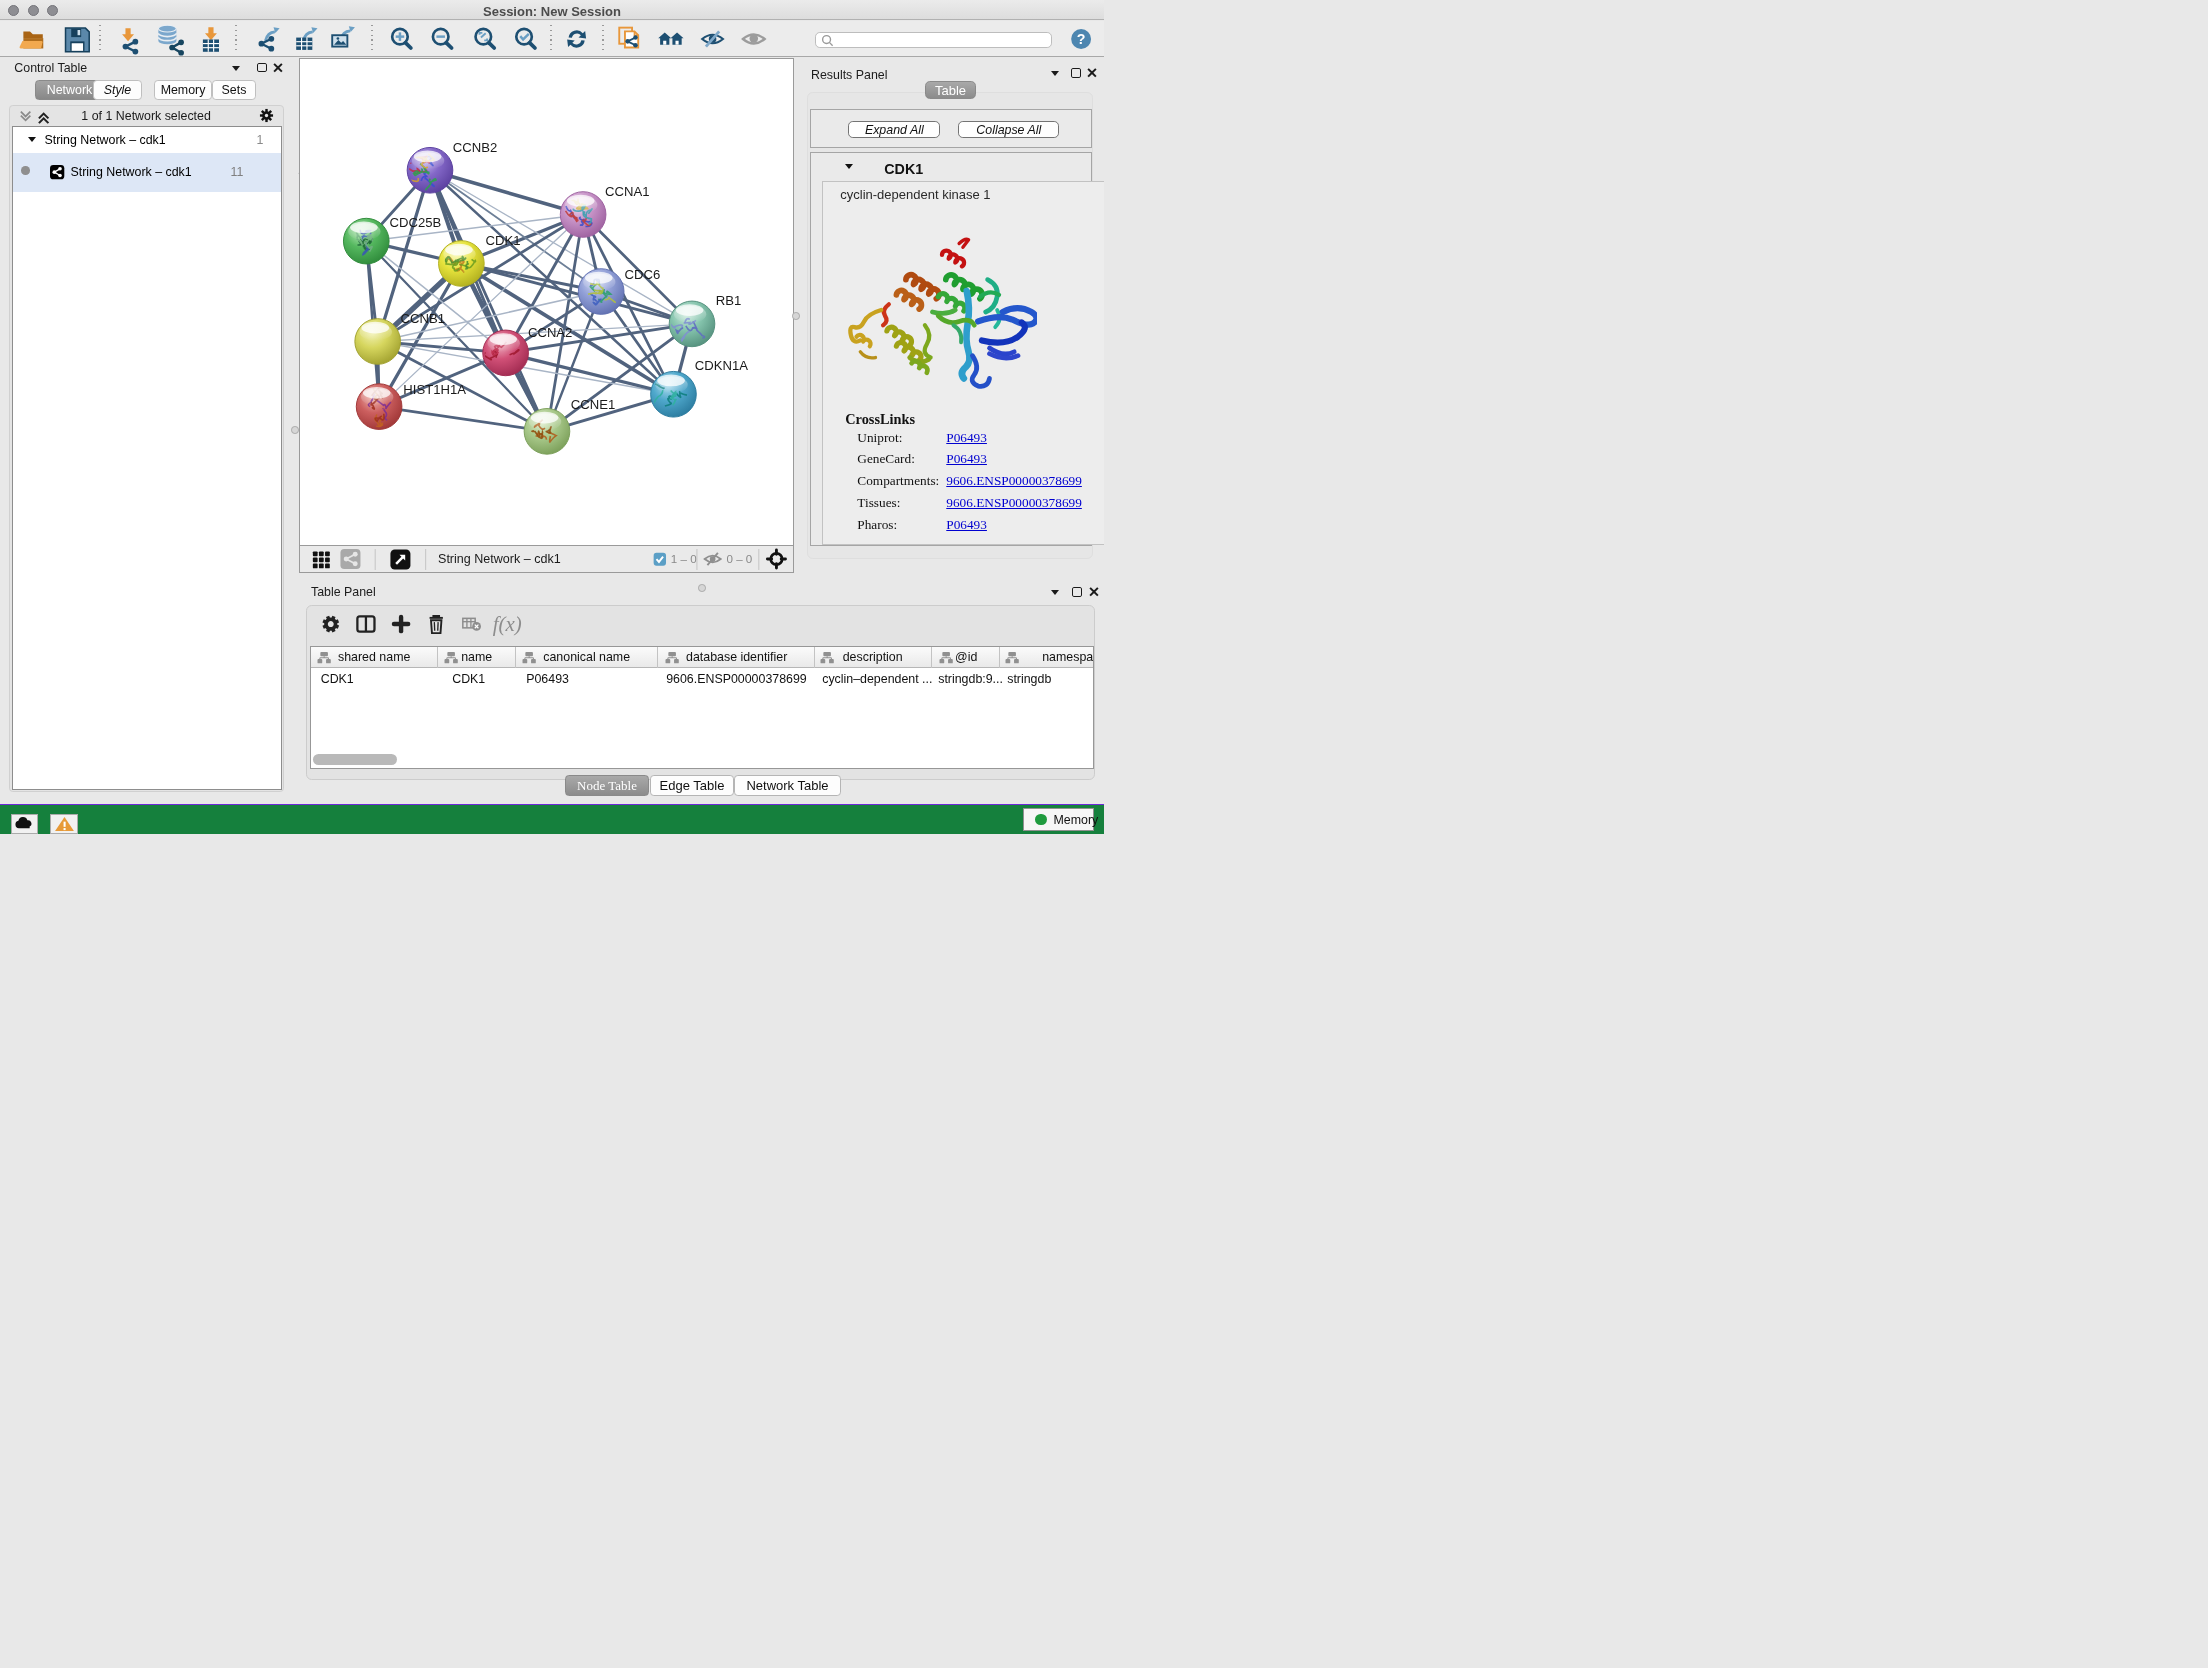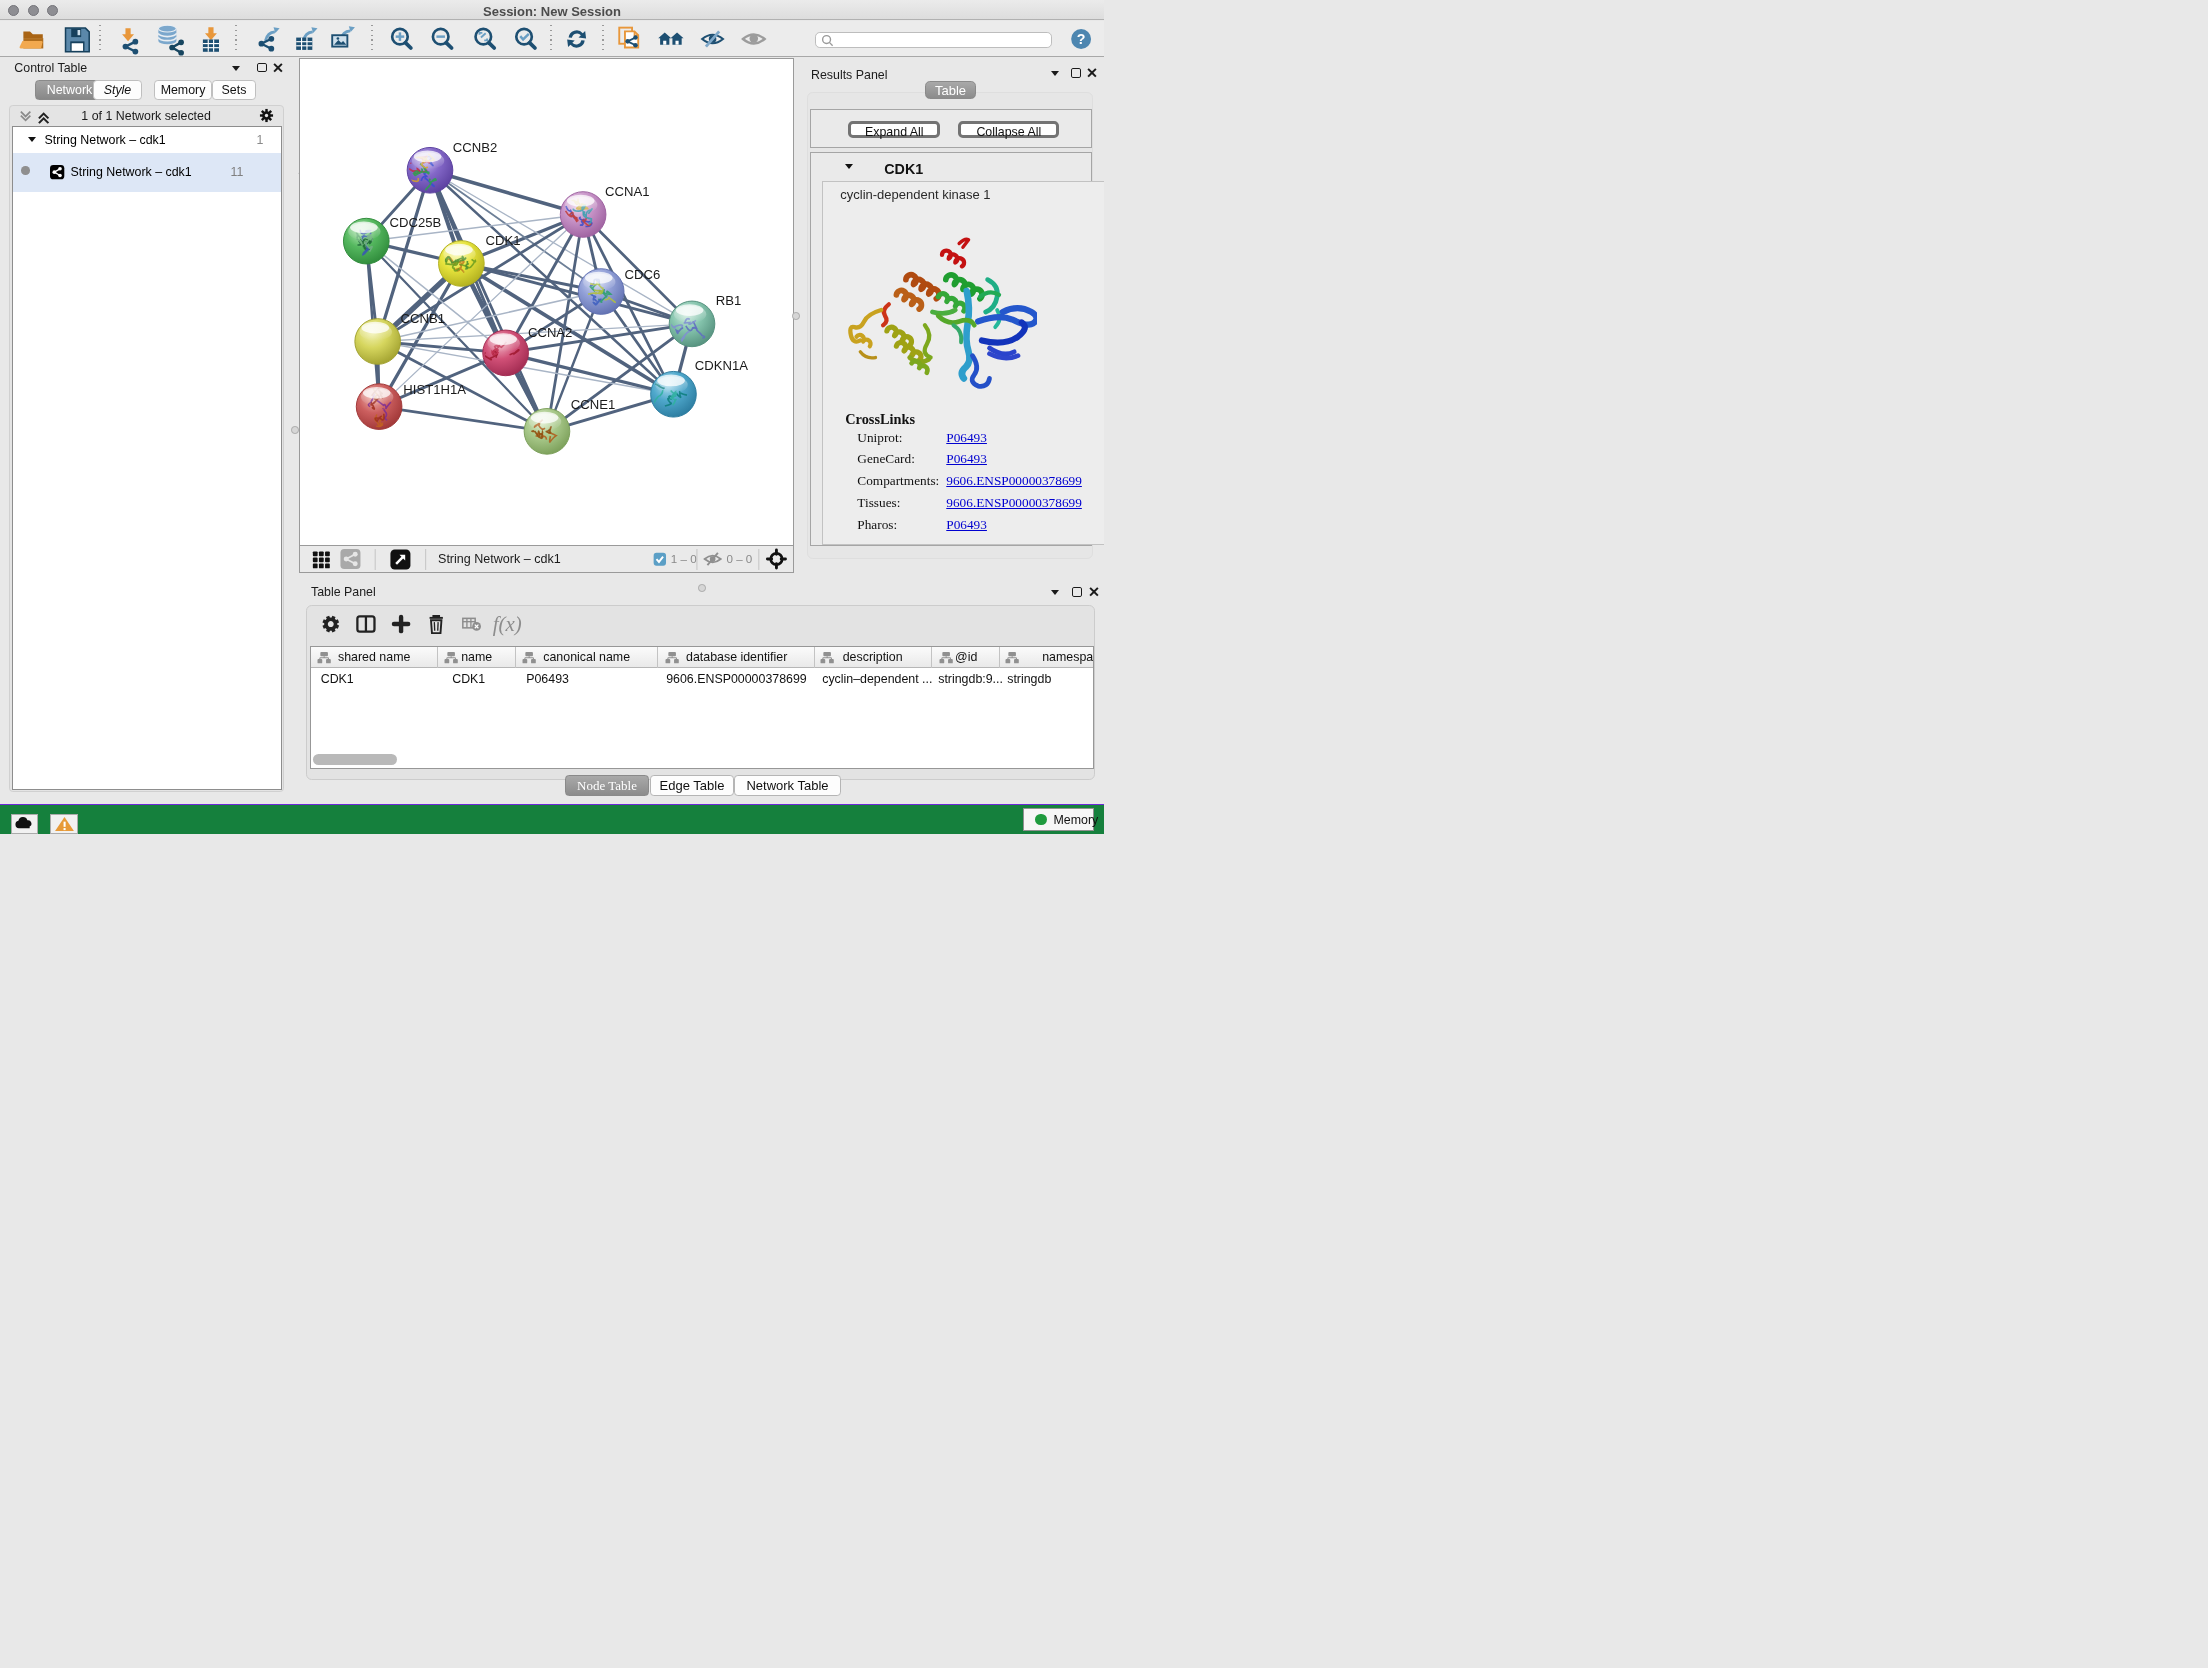--- a/index.html
+++ b/index.html
@@ -41,22 +41,22 @@
 
 #rpanel { position:absolute; left:795px; top:57px; width:309px; height:519px; background:#e8e8e8; }
 #rpanel .hdr { position:absolute; left:16px; top:11.4px; font-size:12.4px; color:#1c1c1c; }
 #stringtab { position:absolute; left:130px; top:24px; z-index:5; width:51px; height:18px;
   background:linear-gradient(#a9a9a9,#8b8b8b); border:1px solid #8a8a8a; border-radius:4.8px;
   color:#fff; font-size:13px; text-align:center; line-height:17px; }
 #rcontainer { position:absolute; left:12.4px; top:35px; width:286px; height:467px;
   background:#e6e6e6; border-radius:5.7px; border:1px solid #dedede; }
 #rboxA { position:absolute; left:1.9px; top:16px; width:282px; height:39px;
   background:#eaeaea; border:1px solid #a5a5a5; }
-.rbtn { position:absolute; top:10.5px; height:17px; background:#fefefe; border:3px solid #737373;
-  border-radius:4.8px; font-size:12.4px; color:#111; text-align:center; line-height:16px; }
+.rbtn { position:absolute; top:10.5px; height:17px; background:#fefefe; border:1px solid #737373;
+  border-radius:4.8px; font-size:12.4px; color:#111; text-align:center; line-height:16px;font-style:italic; }
 #rboxB { position:absolute; left:1.9px; top:59px; width:282px; height:394px;
   background:#eaeaea; border:1px solid #a5a5a5; }
 #rboxB .cdk { position:absolute; left:73px; top:7.6px; font-size:14.3px; font-weight:bold; color:#111; }
 #rboxB .inner { position:absolute; left:1px; top:27.6px; width:314px; height:364px;
   background:#ededed; border:1px solid #c2c2c2;margin-left:10px; }
 .serif { font-family:"Liberation Serif", serif; }
 
 #tpanel { position:absolute; left:293px; top:575px; width:811px; height:228px; background:#e8e8e8; }
 #tpanel .hdr { position:absolute; left:18px; top:9.5px; font-size:12.4px; color:#1c1c1c; }
 #tcontainer { position:absolute; left:13.3px; top:30px; width:789px; height:175px;

